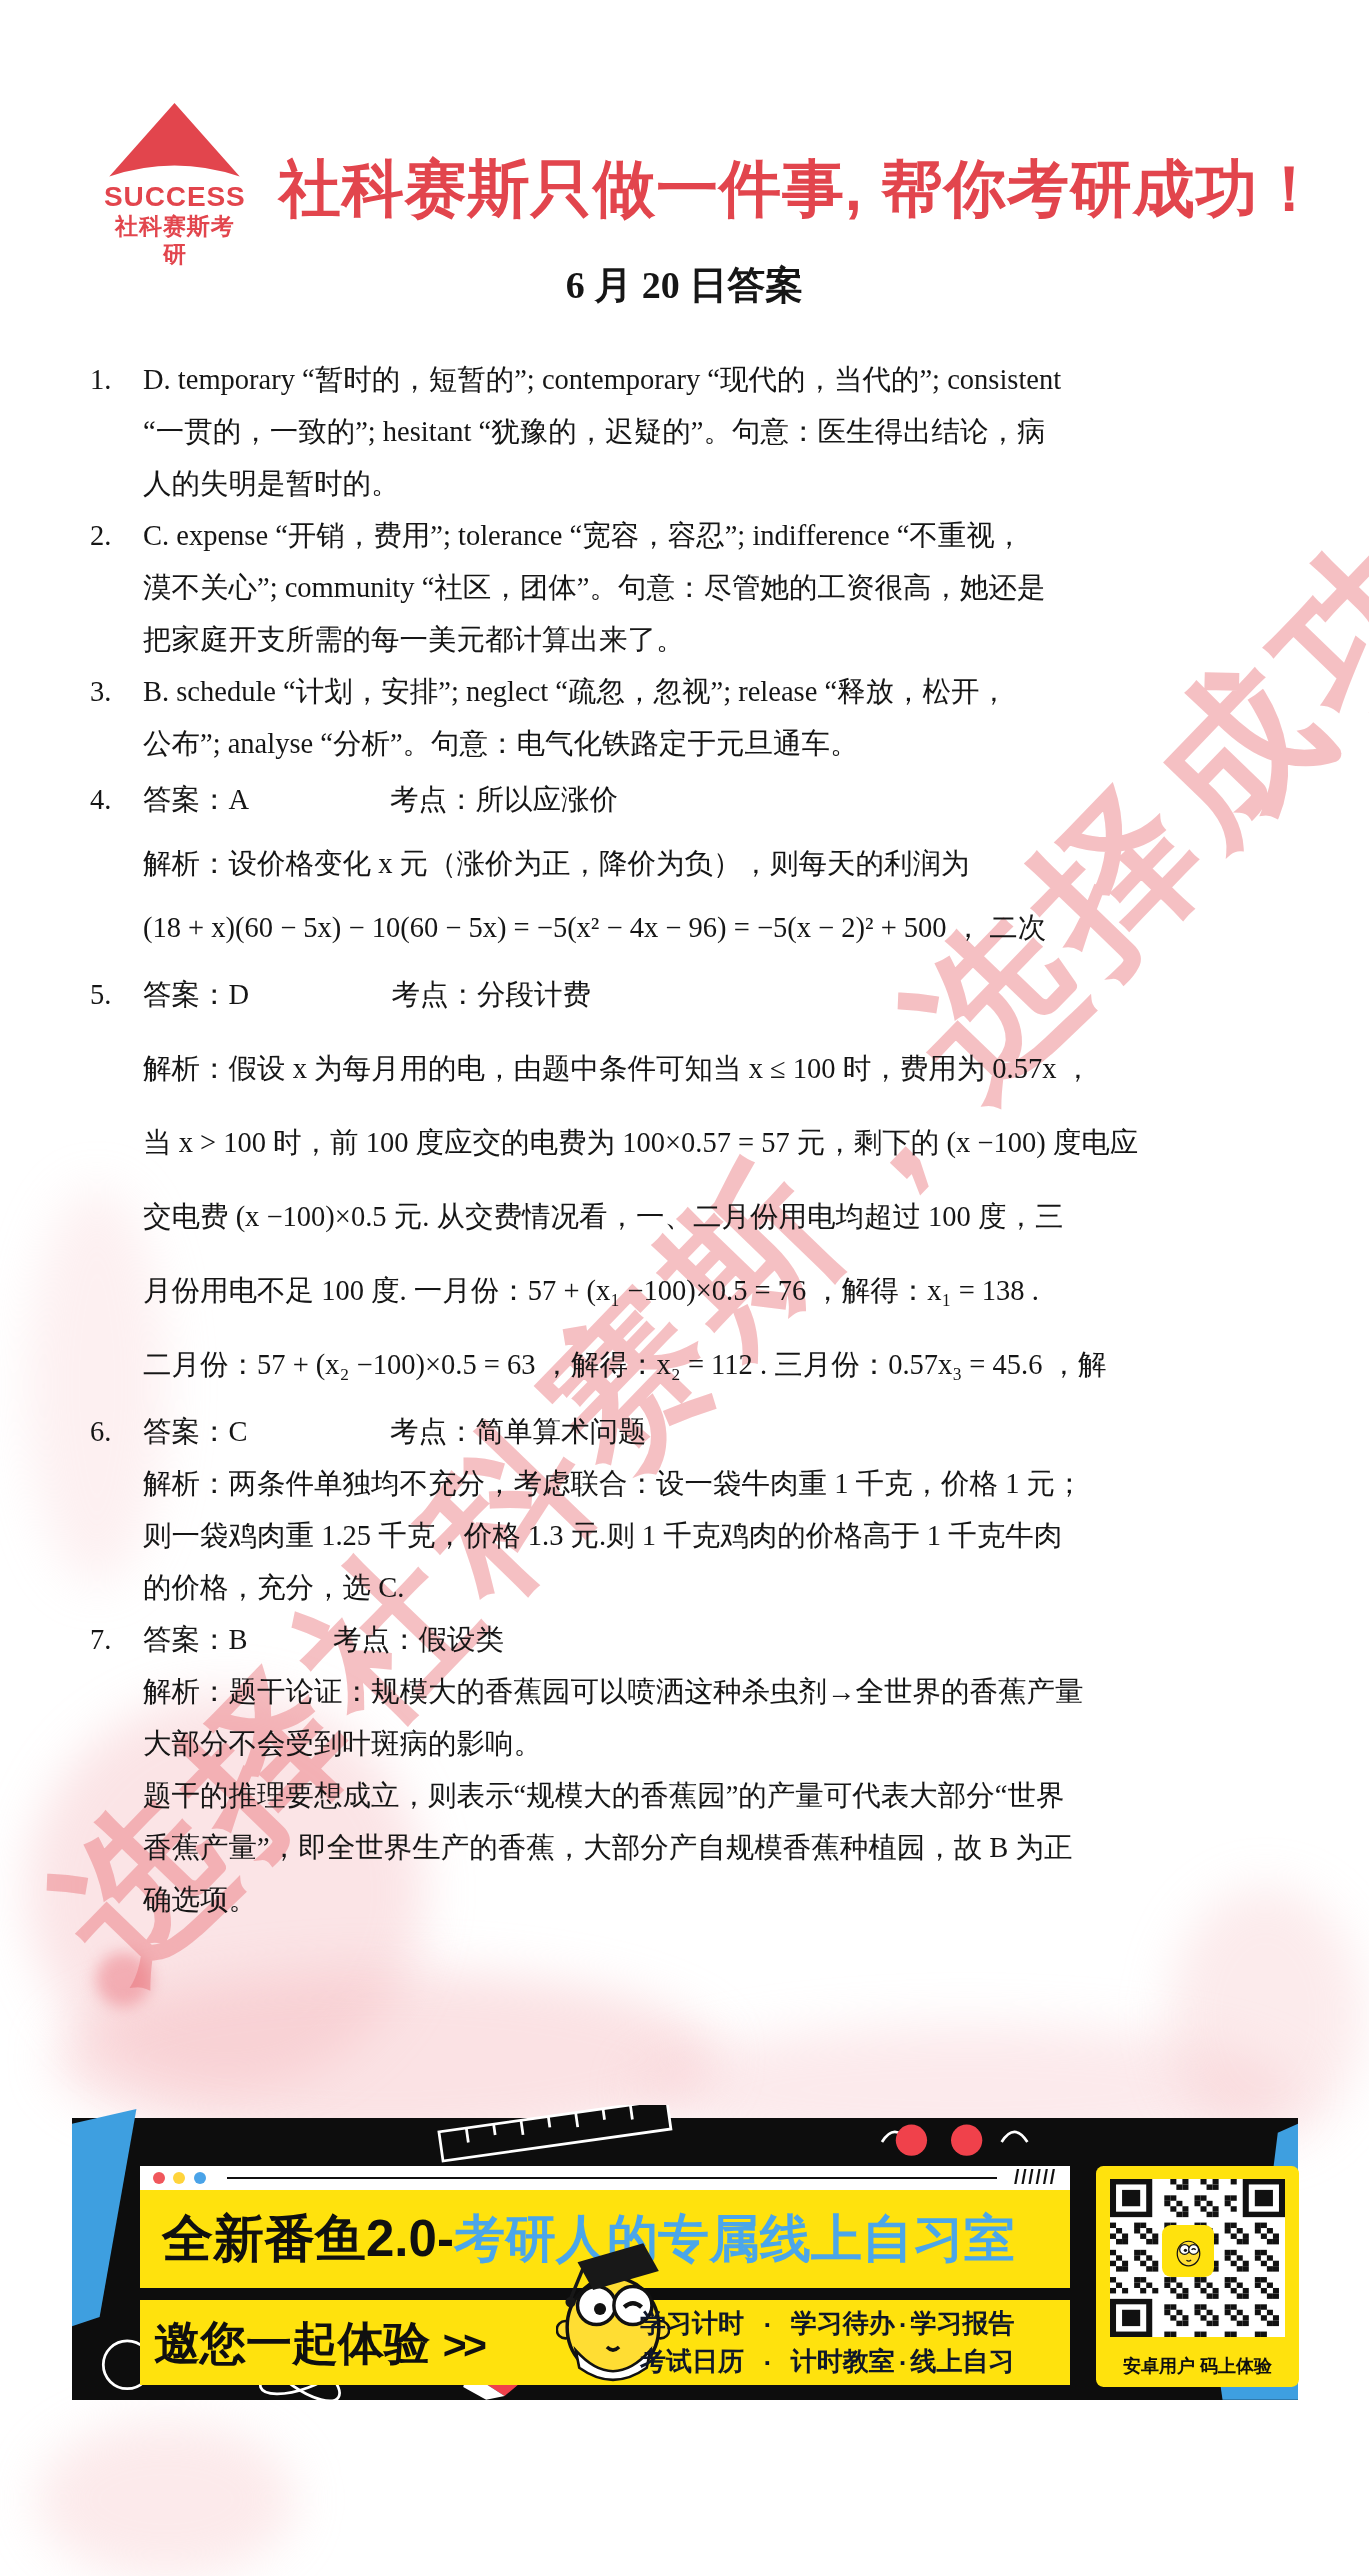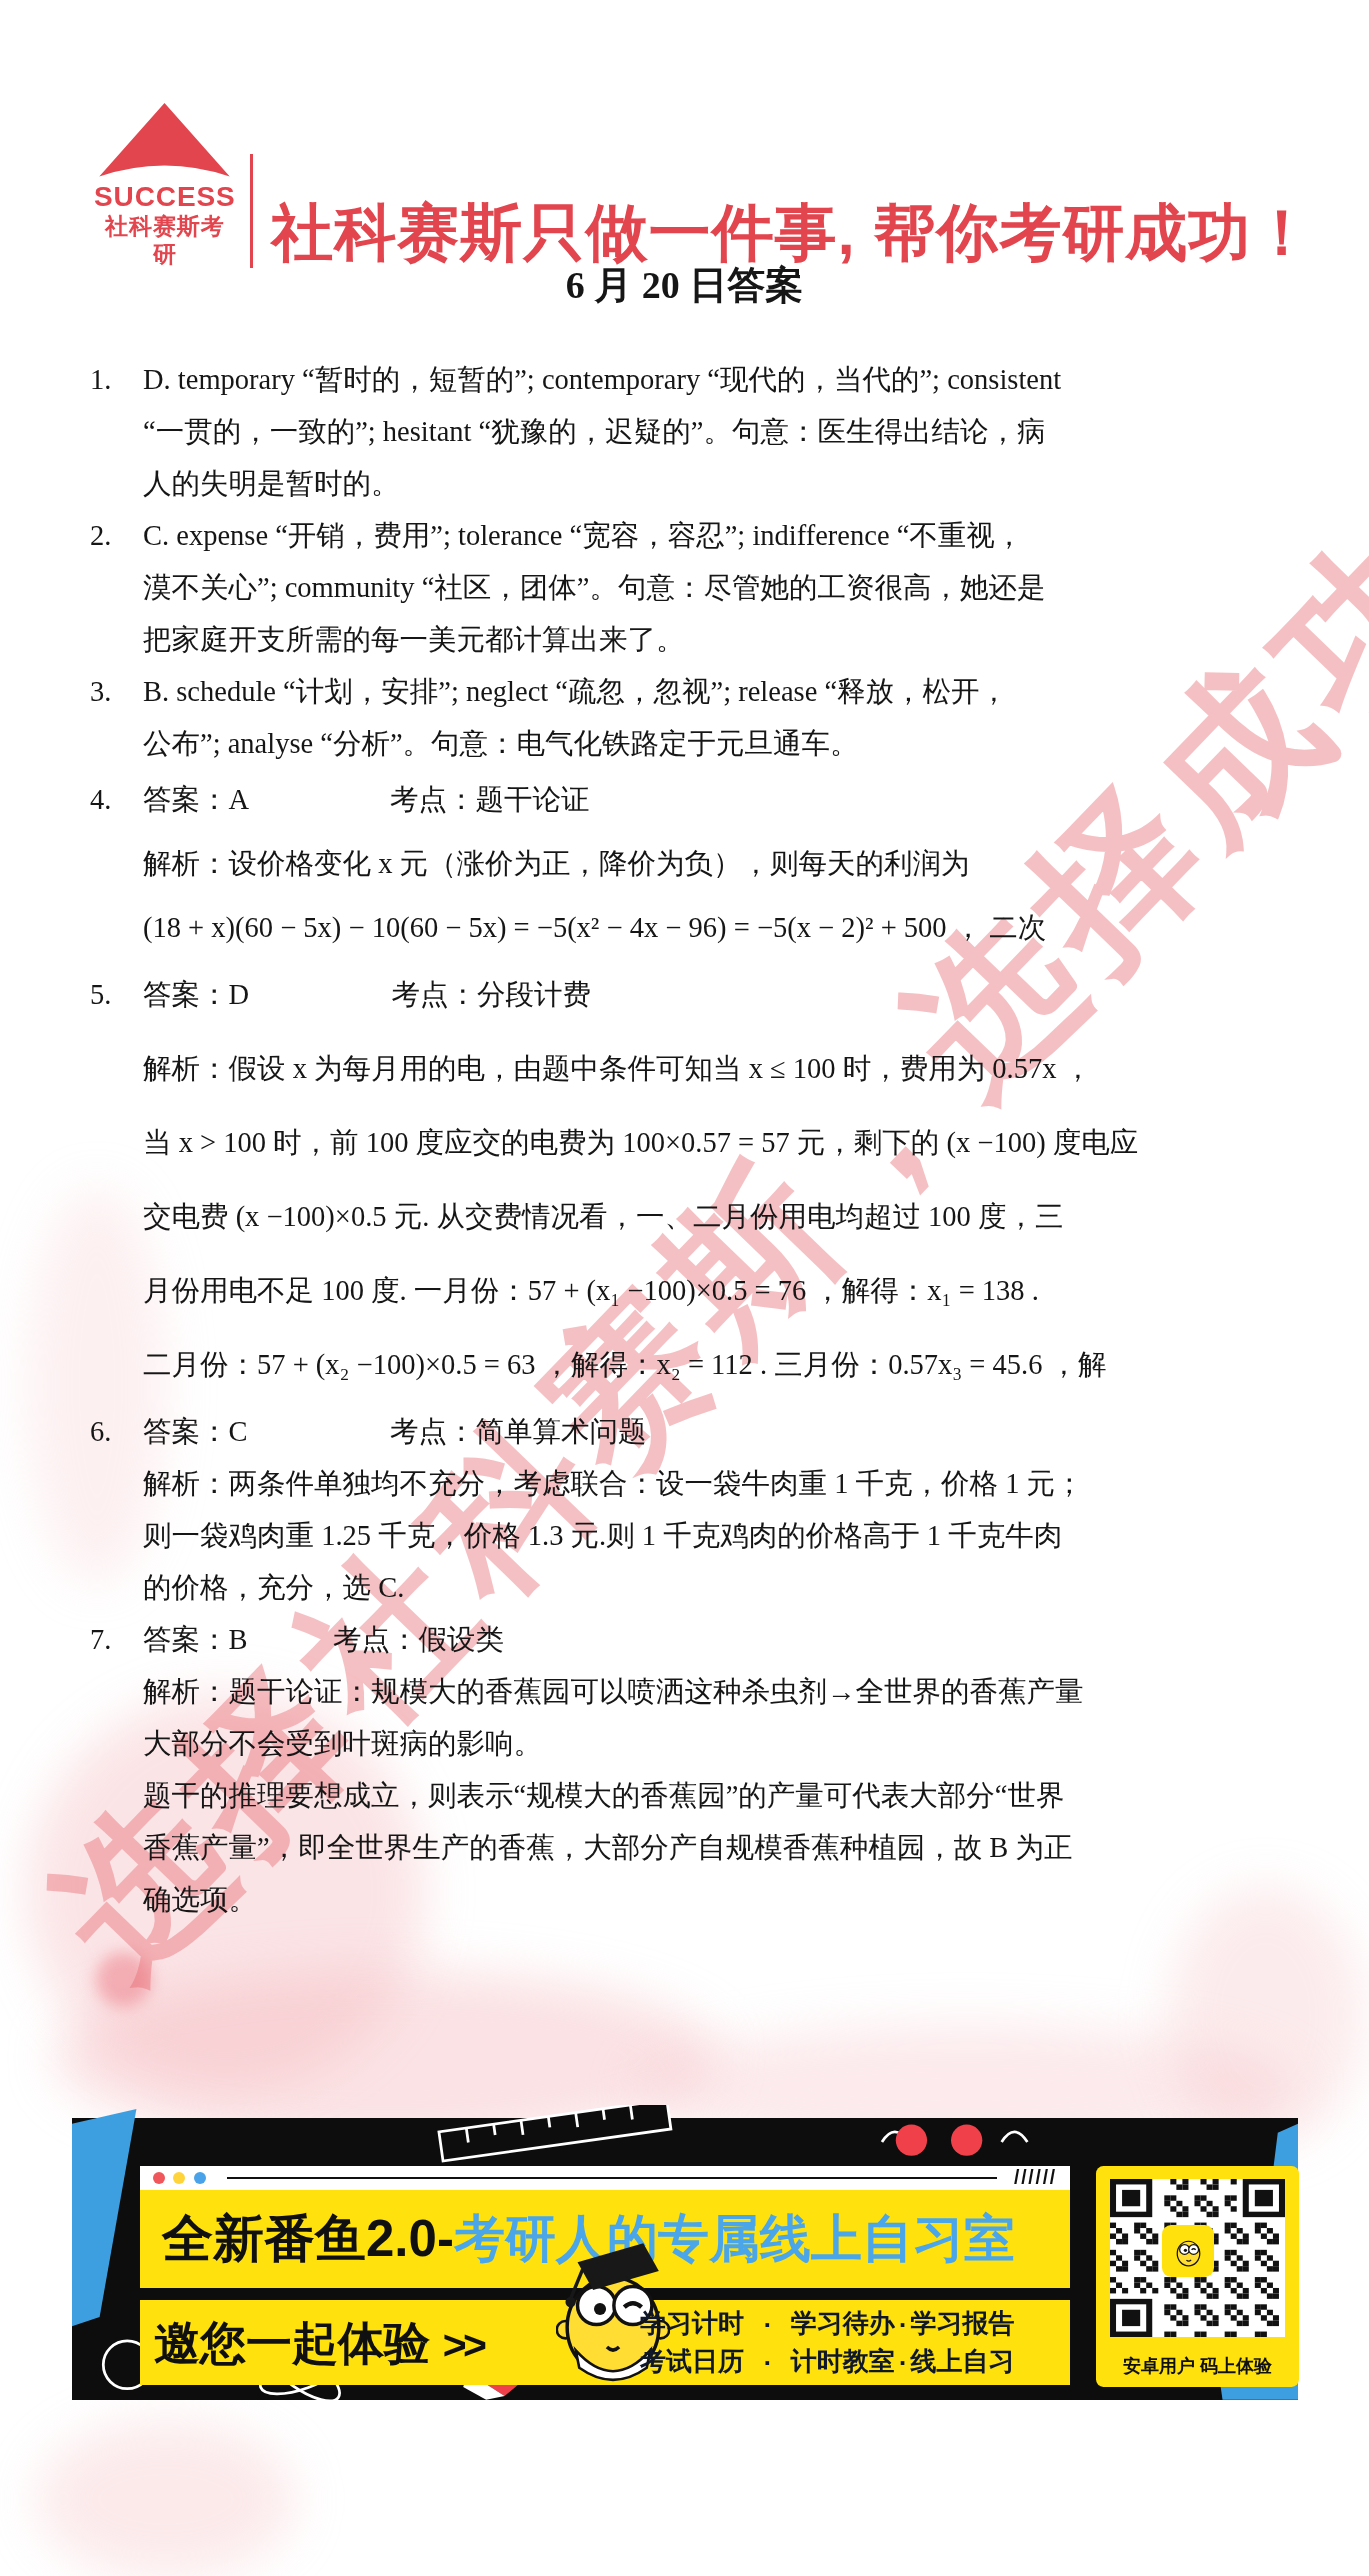--- a/index.html
+++ b/index.html
@@ -18,21 +18,21 @@
   .blob.b7{left:96px;top:1952px;width:55px;height:55px;background:rgba(236,122,132,.5);filter:blur(7.4px);}
   
   .watermark{
     position:absolute;left:88px;top:1837px;z-index:1;white-space:nowrap;
     font-size:162px;font-weight:bold;letter-spacing:13px;
     color:rgba(230,104,112,.42);
     transform:rotate(-46deg);transform-origin:0 50%;
     font-family:"Liberation Serif","DejaVu Serif",serif;
   }
   
-  .header{position:absolute;left:94px;top:103px;right:55px;display:flex;align-items:flex-end;z-index:2;}
+  .header{position:absolute;left:104px;top:103px;right:55px;display:flex;align-items:center;z-index:2;}
   .logo{width:145px;text-align:center;color:var(--brand-red,#E2454D);}
   .logo svg{display:block;margin:0 auto;}
   .logo .brand{font-family:"Liberation Sans","DejaVu Sans",sans-serif;font-weight:bold;font-size:28px;letter-spacing:0.9px;line-height:29.5px;}
   .logo .brand-sub{font-family:"Liberation Sans","DejaVu Sans",sans-serif;font-weight:bold;font-size:23px;line-height:28px;letter-spacing:0.9px;}
   .divider{width:2.8px;height:114px;background:var(--brand-red,#E2454D);margin:5.5px 18.4px 0 14.7px;}
   .slogan{
     font-family:"Liberation Sans","DejaVu Sans",sans-serif;font-weight:900;
     font-size:62px;line-height:1.1;margin-top:8px;letter-spacing:0.9px;white-space:nowrap;
     color:var(--brand-red,#E2454D);
   }
@@ -129,21 +129,21 @@
     <div class="answer-item spacing-normal">
     <div class="answer-num">3.</div>
     <div class="answer-lines">
         <div class="aline">B.  schedule “计划，安排”; neglect “疏忽，忽视”; release “释放，松开，</div>
         <div class="aline">公布”; analyse “分析”。句意：电气化铁路定于元旦通车。</div>
       </div>
   </div>
     <div class="answer-item spacing-wide">
     <div class="answer-num">4.</div>
     <div class="answer-lines">
-        <div class="aline">答案：A　　　　　考点：题干论证</div>
+        <div class="aline">答案：A　　　　　考点：所以应涨价</div>
         <div class="aline">解析：设价格变化 x 元（涨价为正，降价为负），则每天的利润为</div>
         <div class="aline">(18 + x)(60 − 5x) − 10(60 − 5x) = −5(x² − 4x − 96) = −5(x − 2)² + 500 ， 二次</div>
       </div>
   </div>
     <div class="answer-item spacing-extra">
     <div class="answer-num">5.</div>
     <div class="answer-lines">
         <div class="aline">答案：D　　　　　考点：分段计费</div>
         <div class="aline">解析：假设 x 为每月用的电，由题中条件可知当 x ≤ 100 时，费用为 0.57x ，</div>
         <div class="aline">当 x &gt; 100 时，前 100 度应交的电费为 100×0.57 = 57 元，剩下的 (x −100) 度电应</div>

